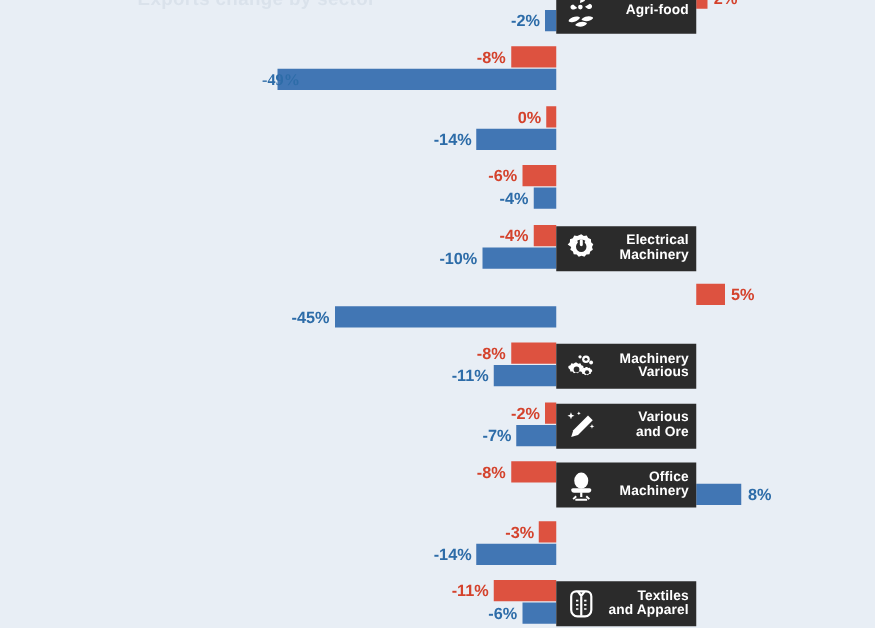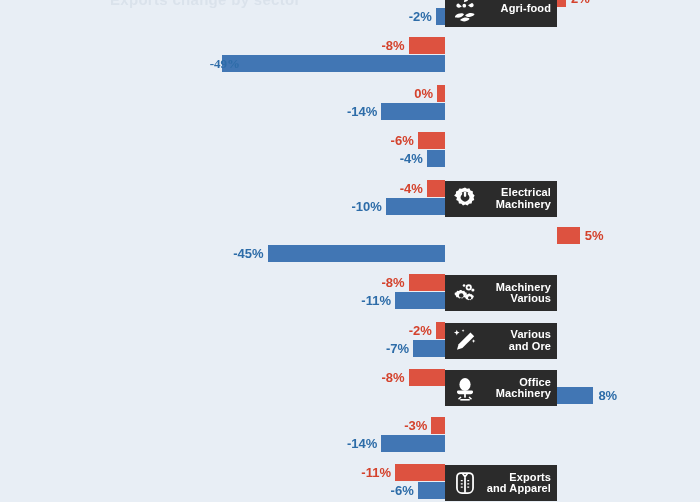--- a/index.html
+++ b/index.html
@@ -249,18 +249,18 @@
         <div class="val blue neg" style="right: 286.3px;">-6%</div>
         <div class="label-box">
           <span class="label-icon">
             <svg viewBox="0 0 32 32" width="28" height="28" fill="none" stroke="#fff" stroke-width="2" stroke-linejoin="round">
               <path d="M11.4 4.6h9.2c2.6 0 4.6 2.1 4.6 4.7v12.4c0 3.3-2.6 5.9-5.8 5.9h-6.8c-3.2 0-5.8-2.6-5.8-5.9V9.3c0-2.6 2-4.7 4.6-4.7z"></path>
               <path d="M13 4.8l3 4 3-4"></path>
               <path d="M16 9.4v17.6"></path>
               <path d="M13.4 13.2h-2.2M13.4 17h-2.2M13.4 20.8h-2.2M20.8 13.2h-2.2M20.8 17h-2.2M20.8 20.8h-2.2" stroke-width="1.5"></path>
             </svg>
           </span>
-          <span class="label-text">Exports
+          <span class="label-text">Textiles
 and Apparel</span>
         </div>
       </div>
     </div>
 </div>
 
 </body></html>

